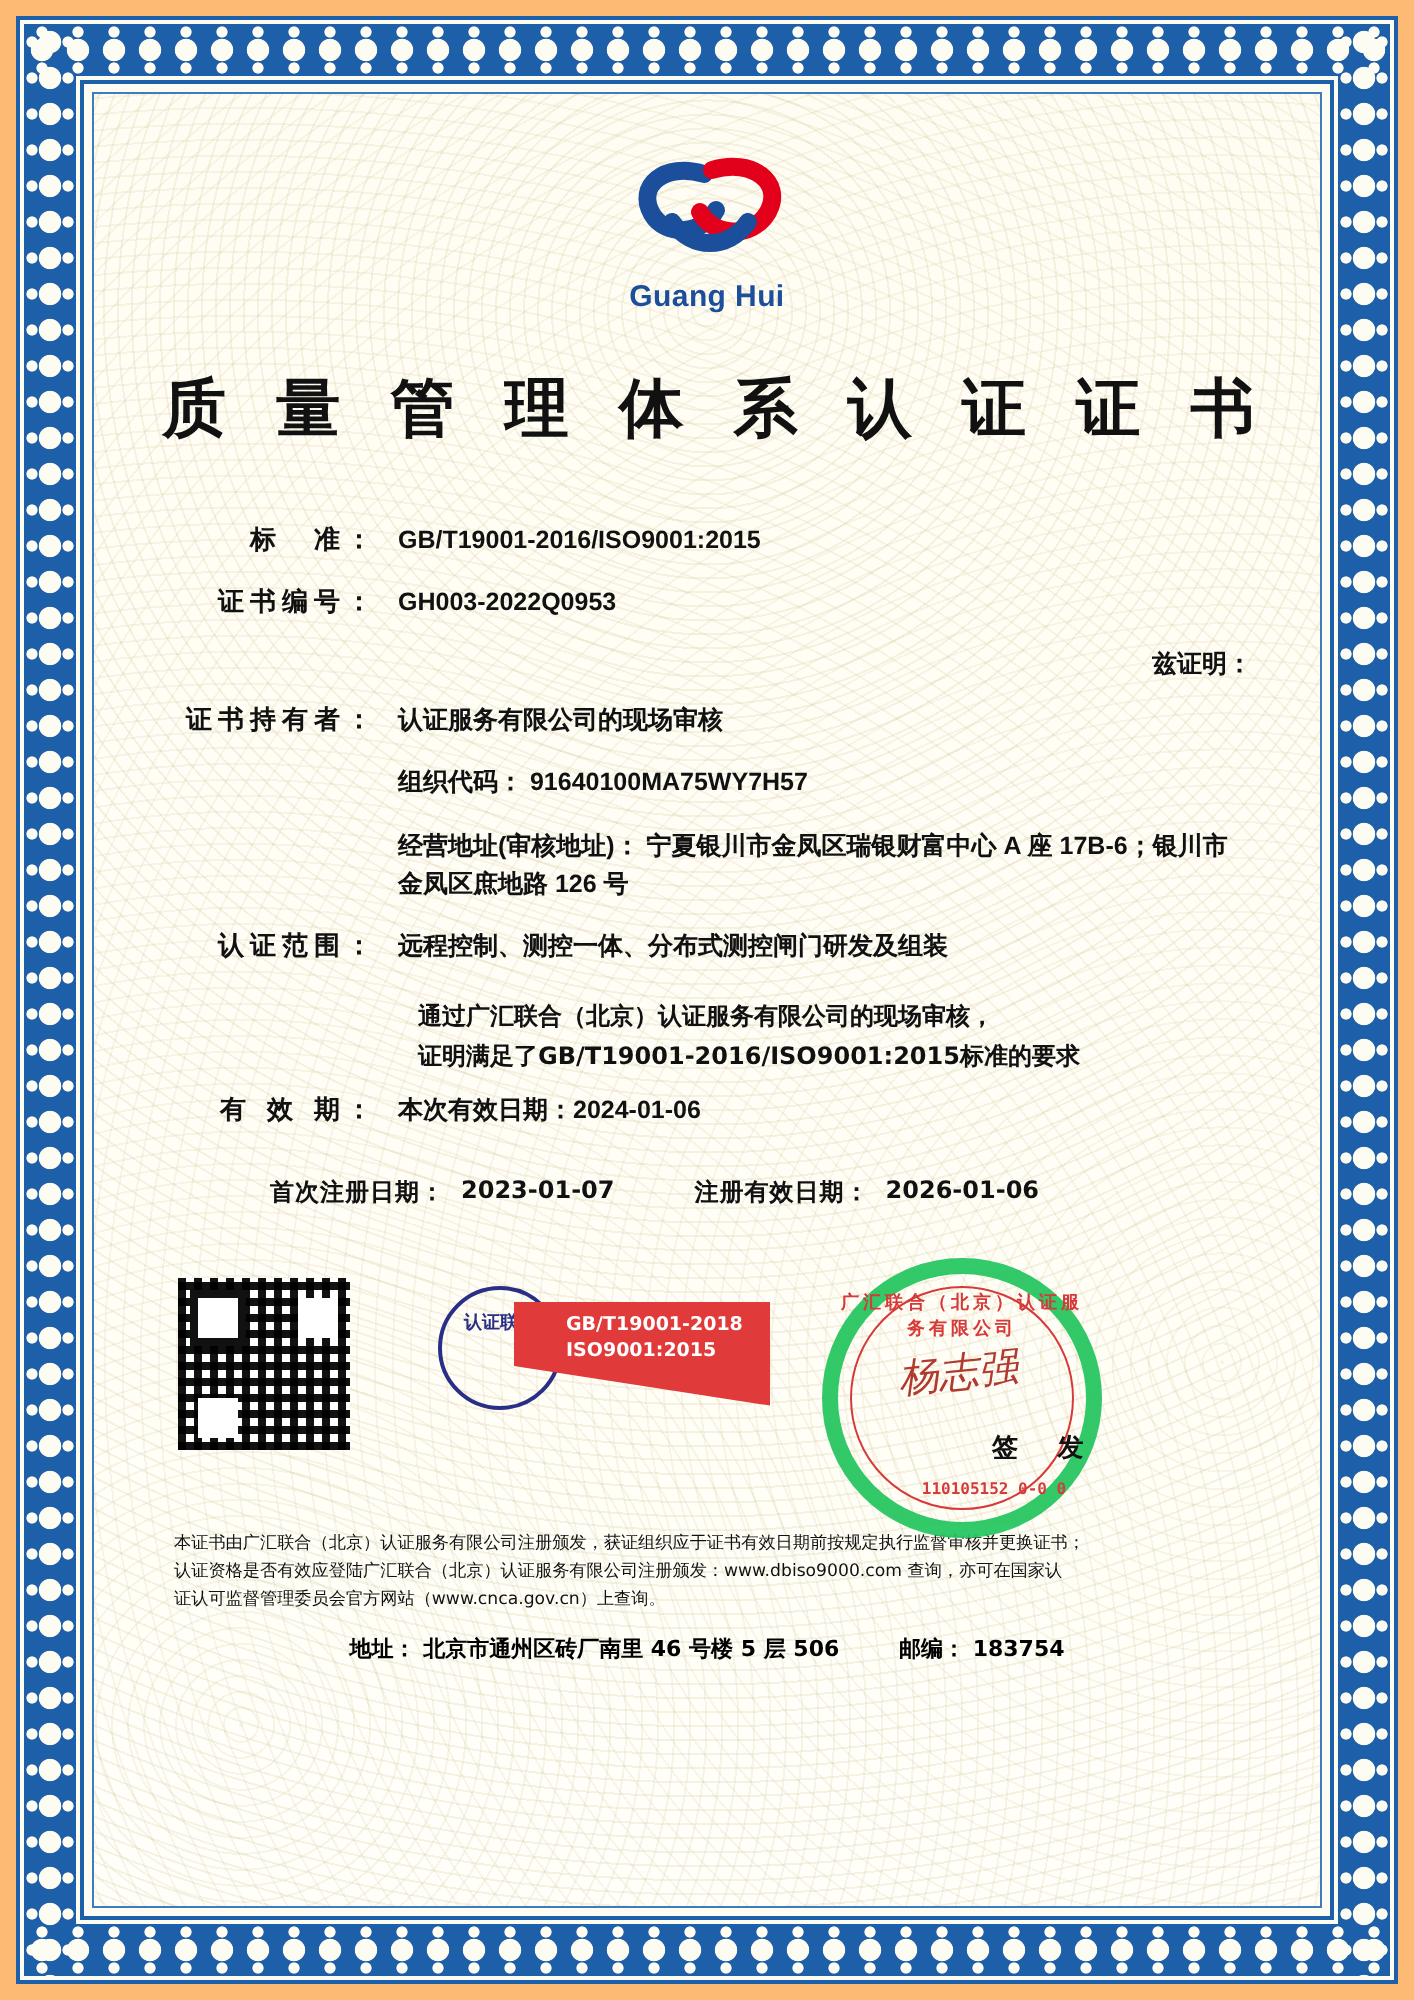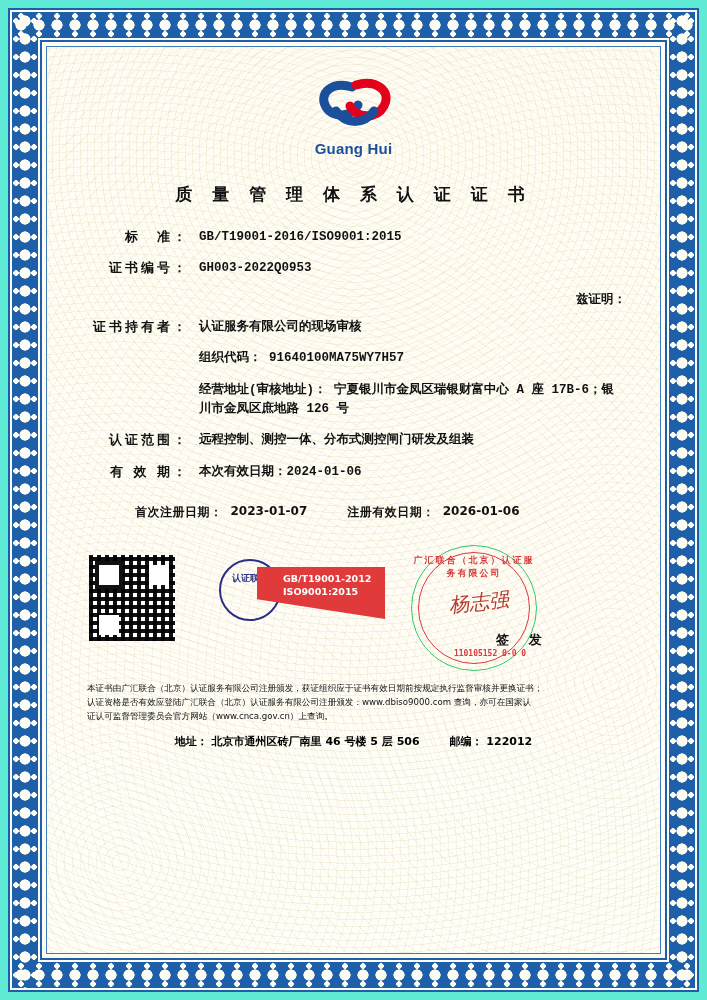--- a/index.html
+++ b/index.html
@@ -11,21 +11,21 @@
     width: 707px;
     height: 1000px;
     font-family: "Liberation Sans", sans-serif;
     overflow: hidden;
   }
   .cert {
     position: relative;
     width: 707px;
     height: 1000px;
     box-sizing: border-box;
-    background: #5eead4;
+    background: #fdba74;
   }
 
   
   .border-outer {
     position: absolute;
     left: 8px; top: 8px; right: 8px; bottom: 8px;
     border: 2px solid #1d5fa8;
     background: #fdfcf2;
   }
   .border-band {
@@ -114,29 +114,29 @@
     font-size: 15px;
     color: #1b4f9c;
     letter-spacing: 0.2px;
     margin-top: 1px;
   }
 
   .doc-title {
     text-align: center;
     font-family: "DejaVu Sans", sans-serif;
     font-weight: bold;
-    font-size: 17px;
+    font-size: 32px;
     color: #111;
     letter-spacing: 7px;
     margin: 26px 0 0 0;
     white-space: nowrap;
   }
 
   .rows {
-    margin-top: 22px;
+    margin-top: 34px;
     font-size: 12.5px;
     color: #111;
   }
   .row {
     display: flex;
     align-items: flex-start;
     margin-bottom: 12px;
   }
   .row .lbl {
     width: 118px;
@@ -148,21 +148,21 @@
     font-size: 13px;
     padding-right: 10px;
     box-sizing: border-box;
     white-space: nowrap;
   }
   .row .val {
     flex: 1 1 auto;
     font-weight: bold;
     font-size: 12.5px;
     line-height: 1.55;
-    font-family: Liberation Mono, monospace;
+    font-family: Liberation Sans, sans-serif;
   }
   .center-line {
     margin: 2px 0 10px 128px;
     font-weight: bold;
     font-family: "DejaVu Sans", sans-serif;
     font-size: 12.5px;
     text-align: right;
   }
   .statement {
     margin: 14px 0 8px 128px;
@@ -235,21 +235,21 @@
     font-weight: bold;
     line-height: 1.35;
     padding: 6px 0 0 26px;
     box-sizing: border-box;
     font-family: "DejaVu Sans", sans-serif;
   }
   .red-seal {
     position: absolute;
     left: 330px; top: 0;
     width: 124px; height: 124px;
-    border: 1px solid #22c55e;
+    border: 8px solid #22c55e;
     border-radius: 50%;
     opacity: 0.92;
   }
   .red-seal .ring {
     position: absolute;
     left: 6px; top: 6px; right: 6px; bottom: 6px;
     border: 1px solid #d32a2a;
     border-radius: 50%;
   }
   .red-seal .arc-text {
@@ -369,20 +369,24 @@
       <div class="row">
         <div class="lbl"></div>
         <div class="val sub">经营地址(审核地址)：  宁夏银川市金凤区瑞银财富中心 A 座 17B-6；银川市金凤区庶地路 126 号</div>
       </div>
 
       <div class="row">
         <div class="lbl">认证范围：</div>
         <div class="val">远程控制、测控一体、分布式测控闸门研发及组装</div>
       </div>
 
+      <div class="statement">
+        <div>通过广汇联合（北京）认证服务有限公司的现场审核，</div>
+        <div>证明满足了GB/T19001-2016/ISO9001:2015标准的要求</div>
+      </div>
 
       <div class="row validity">
         <div class="lbl">有 效 期：</div>
         <div class="val">
           <div>本次有效日期：2024-01-06</div>
         </div>
       </div>
 
       <div class="reg-row">
         <div class="rl">首次注册日期：</div>
@@ -392,21 +396,21 @@
       </div>
 
     </div>
 
     <div class="seals">
       <div class="qr"></div>
 
       <div class="cnas">认证联合</div>
 
       <div class="flag">
-        <div>GB/T19001-2012</div>
+        <div>GB/T19001-2018</div>
         <div>ISO9001:2015</div>
       </div>
 
       <div class="red-seal">
         <div class="ring"></div>
         <div class="arc-text">广汇联合（北京）认证服务有限公司</div>
         <div class="code">110105152 0-0 0</div>
       </div>
 
       <div class="sign-script">杨志强</div>
@@ -416,17 +420,17 @@
     <div class="footnote">
       <div>本证书由广汇联合（北京）认证服务有限公司注册颁发，获证组织应于证书有效日期前按规定执行监督审核并更换证书；</div>
       <div>认证资格是否有效应登陆广汇联合（北京）认证服务有限公司注册颁发：www.dbiso9000.com 查询，亦可在国家认</div>
       <div>证认可监督管理委员会官方网站（www.cnca.gov.cn）上查询。</div>
     </div>
 
     <div class="addr">
       <span>地址：</span>
       <span>北京市通州区砖厂南里 46 号楼 5 层 506</span>
       <span class="zip">邮编：</span>
-      <span>122012</span>
+      <span>183754</span>
     </div>
 
   </div>
 </div>
 
 </body></html>

